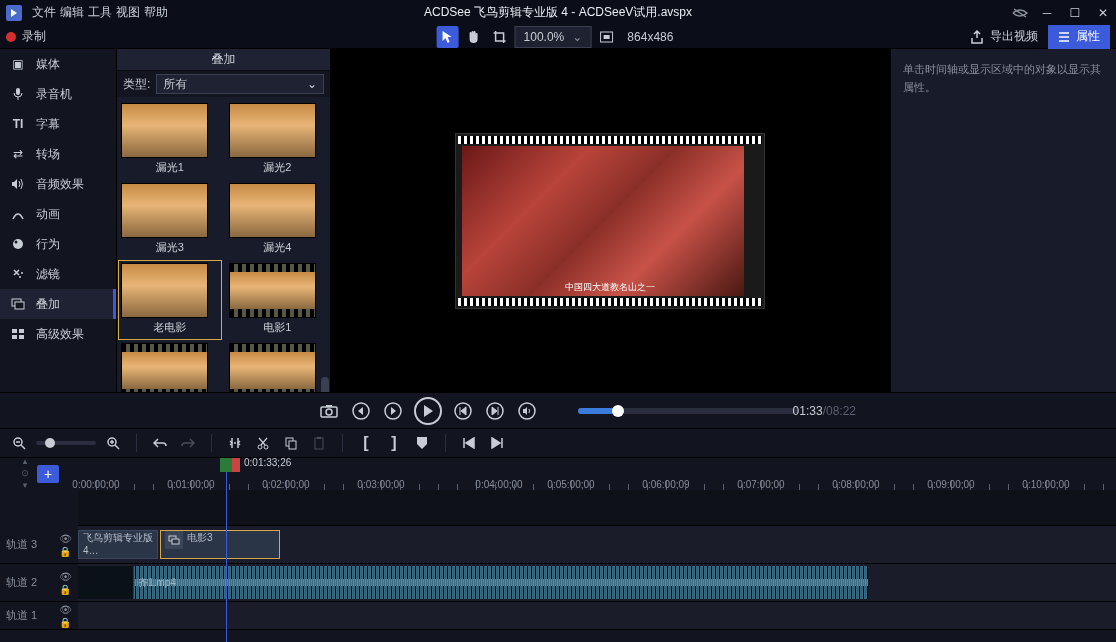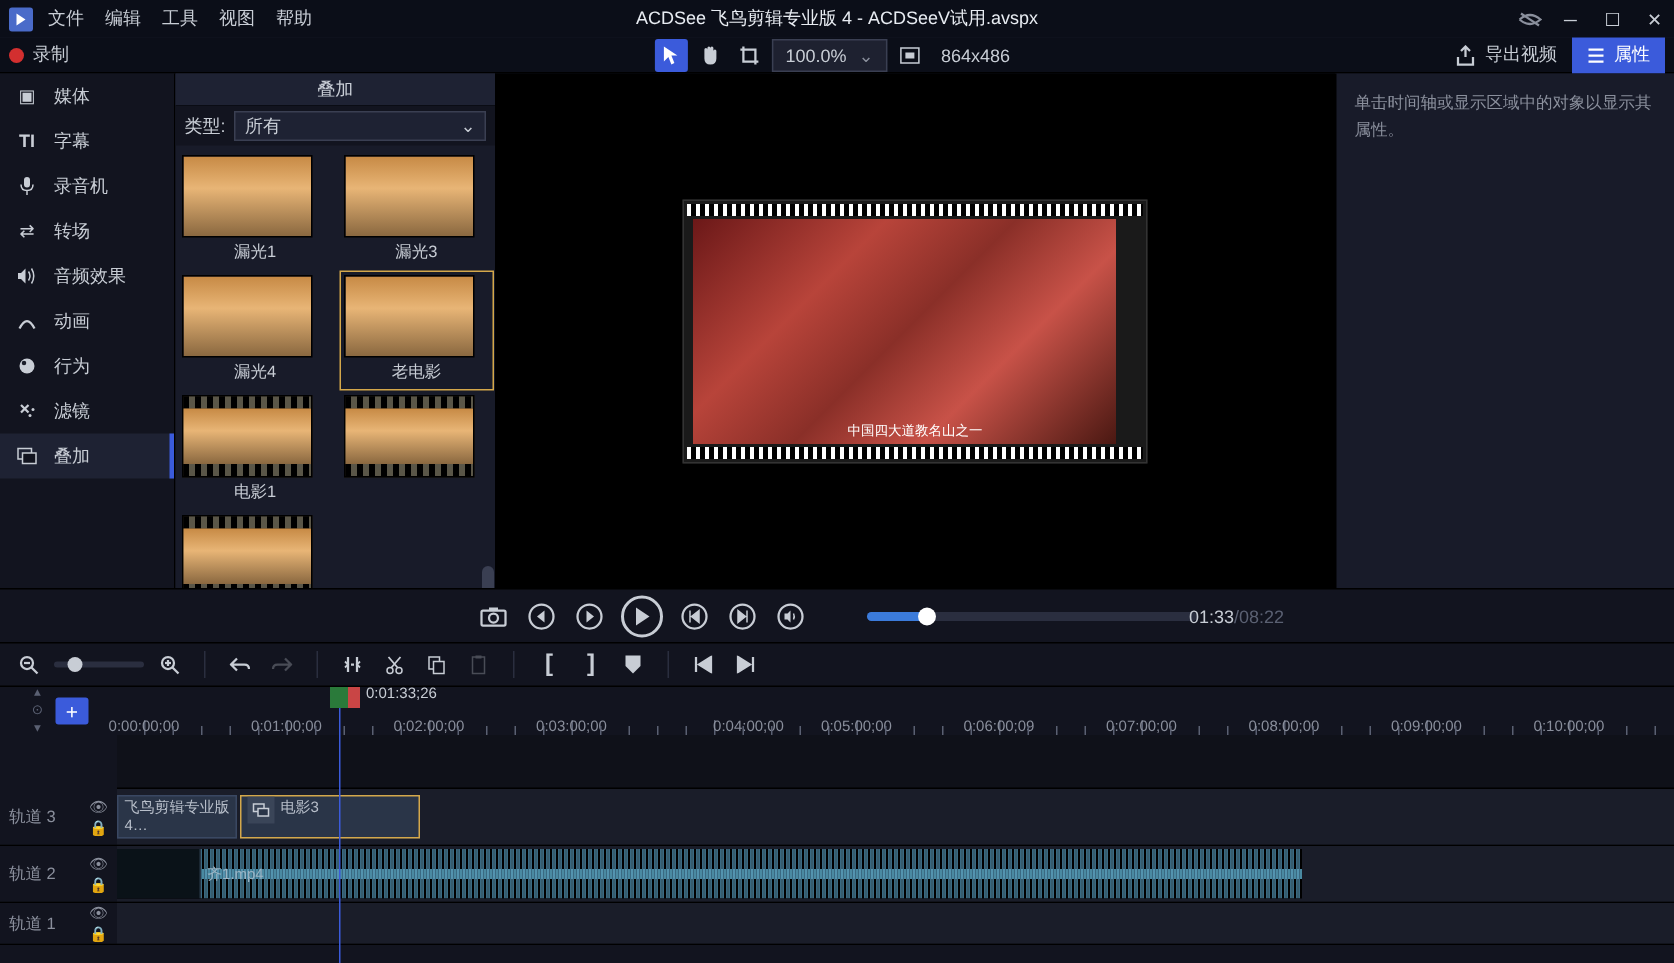--- a/index.html
+++ b/index.html
@@ -1,20 +1,20 @@
 <!DOCTYPE html>
 <html><head>
 <meta charset="utf-8">
 <style>
 * { margin: 0; padding: 0; box-sizing: border-box; font-family: "Microsoft YaHei", Arial, sans-serif; }
 body { background: #1a1d29; color: #c8cdd5; font-size: 12px; width: 1116px; height: 642px; overflow: hidden; }
 
 .titlebar { height: 25px; background: #0b0e18; display: flex; align-items: center; padding: 0 6px; position: relative; }
 .titlebar .logo { width: 16px; height: 16px; background: #4a6bc9; border-radius: 2px; margin-right: 10px; display:flex;align-items:center;justify-content:center;}
-.titlebar .menu { display: flex; gap: 14px; }
+.titlebar .menu { display: flex; gap: 4px; }
 .titlebar .menu span { cursor: pointer; color: #c8cdd5; }
 .titlebar .title { position: absolute; left: 50%; transform: translateX(-50%); color: #e8ecf2; font-size: 12px; white-space: nowrap;}
 .titlebar .wincontrols { margin-left: auto; display: flex; gap: 14px; align-items: center; }
 .titlebar .wincontrols span { width: 14px; text-align: center; cursor: pointer; }
 
 .toolbar { height: 24px; background: #0b0e18; display: flex; align-items: center; padding: 0 6px; border-bottom: 1px solid #000;}
 .toolbar .left { display: flex; align-items: center; gap: 6px; }
 .record-dot { width: 10px; height: 10px; background: #d32f2f; border-radius: 50%; }
 .toolbar .center { position: absolute; left: 50%; transform: translateX(-50%); display: flex; align-items: center; gap: 4px; }
 .tool-btn { width: 22px; height: 22px; display: flex; align-items: center; justify-content: center; cursor: pointer; border-radius: 2px; }
@@ -186,31 +186,31 @@
 </div>
 
 <div class="main">
 
   <div class="sidebar">
     <div class="side-item">
         <span class="side-icon">▣</span>
         <span>媒体</span>
       </div>
     <div class="side-item">
-        <span class="side-icon" style="font-weight:bold">TI</span>
-        <span>字幕</span>
-      </div>
-    <div class="side-item">
         <span class="side-icon">
           <svg width="12" height="14" viewBox="0 0 12 14">
             <rect x="4" y="1" width="4" height="7" rx="2" fill="#c8cdd5"></rect>
             <path d="M2 6 Q2 10 6 10 Q10 10 10 6 M6 10 L6 13" stroke="#c8cdd5" fill="none"></path>
           </svg>
         </span>
         <span>录音机</span>
+      </div>
+    <div class="side-item">
+        <span class="side-icon" style="font-weight:bold">TI</span>
+        <span>字幕</span>
       </div>
     <div class="side-item">
         <span class="side-icon">⇄</span>
         <span>转场</span>
       </div>
     <div class="side-item">
         <span class="side-icon">
           <svg width="14" height="12" viewBox="0 0 14 12">
             <path d="M1 4 L3 4 L6 1 L6 11 L3 8 L1 8 Z" fill="#c8cdd5"></path>
             <path d="M8 3 Q10 6 8 9 M10 1 Q13 6 10 11" stroke="#c8cdd5" fill="none"></path>
@@ -247,35 +247,50 @@
       </div>
     <div class="side-item active">
         <span class="side-icon">
           <svg width="14" height="12" viewBox="0 0 14 12">
             <rect x="1" y="1" width="9" height="7" stroke="#c8cdd5" fill="none"></rect>
             <rect x="4" y="4" width="9" height="7" stroke="#c8cdd5" fill="#12141f"></rect>
           </svg>
         </span>
         <span>叠加</span>
       </div>
+    <div class="side-item">
+        <span class="side-icon">
+          <svg width="14" height="12" viewBox="0 0 14 12">
+            <rect x="1" y="1" width="5" height="4" fill="#c8cdd5"></rect>
+            <rect x="8" y="1" width="5" height="4" fill="#c8cdd5"></rect>
+            <rect x="1" y="7" width="5" height="4" fill="#c8cdd5"></rect>
+            <rect x="8" y="7" width="5" height="4" fill="#c8cdd5"></rect>
+          </svg>
+        </span>
+        <span>高级效果</span>
+      </div>
   </div>
 
   <div class="effects-panel">
     <div class="effects-header">叠加</div>
     <div class="type-row">
       <span>类型:</span>
       <div class="type-select">
           <span>所有</span>
           <span>⌄</span>
         </div>
     </div>
     <div class="effects-grid">
       <div class="effect-item">
           <div class="effect-thumb"></div>
           <div class="effect-label">漏光1</div>
+        </div>
+      <div class="effect-item">
+          <div class="effect-thumb"></div>
+          <div class="effect-label">漏光2</div>
         </div>
       <div class="effect-item">
           <div class="effect-thumb"></div>
           <div class="effect-label">漏光3</div>
         </div>
       <div class="effect-item">
           <div class="effect-thumb"></div>
           <div class="effect-label">漏光4</div>
         </div>
       <div class="effect-item selected">

